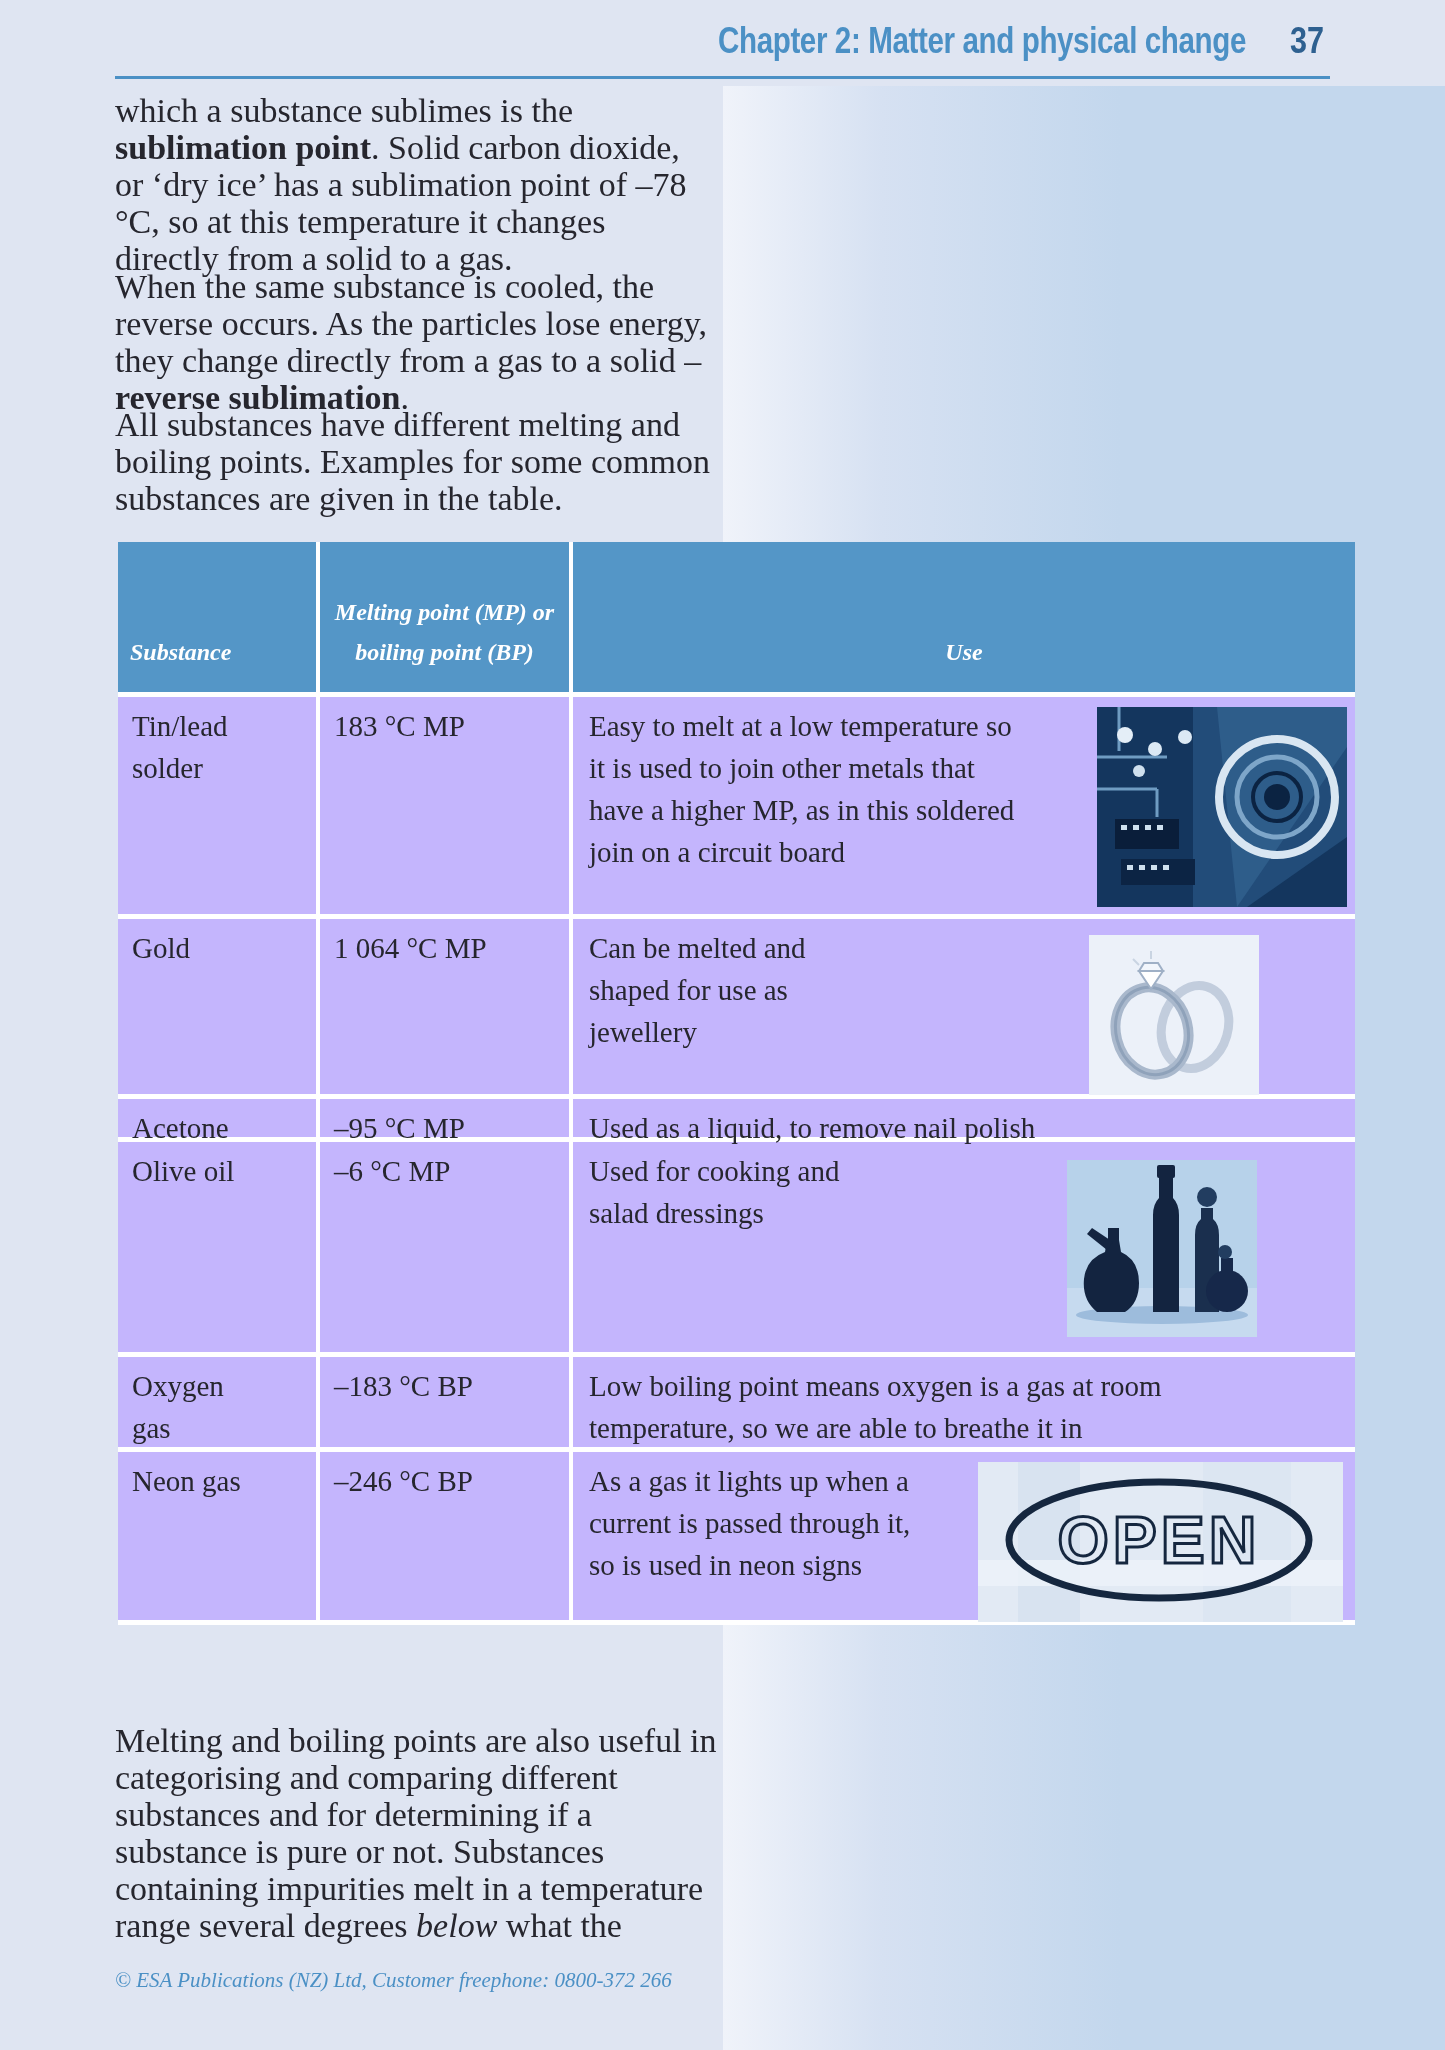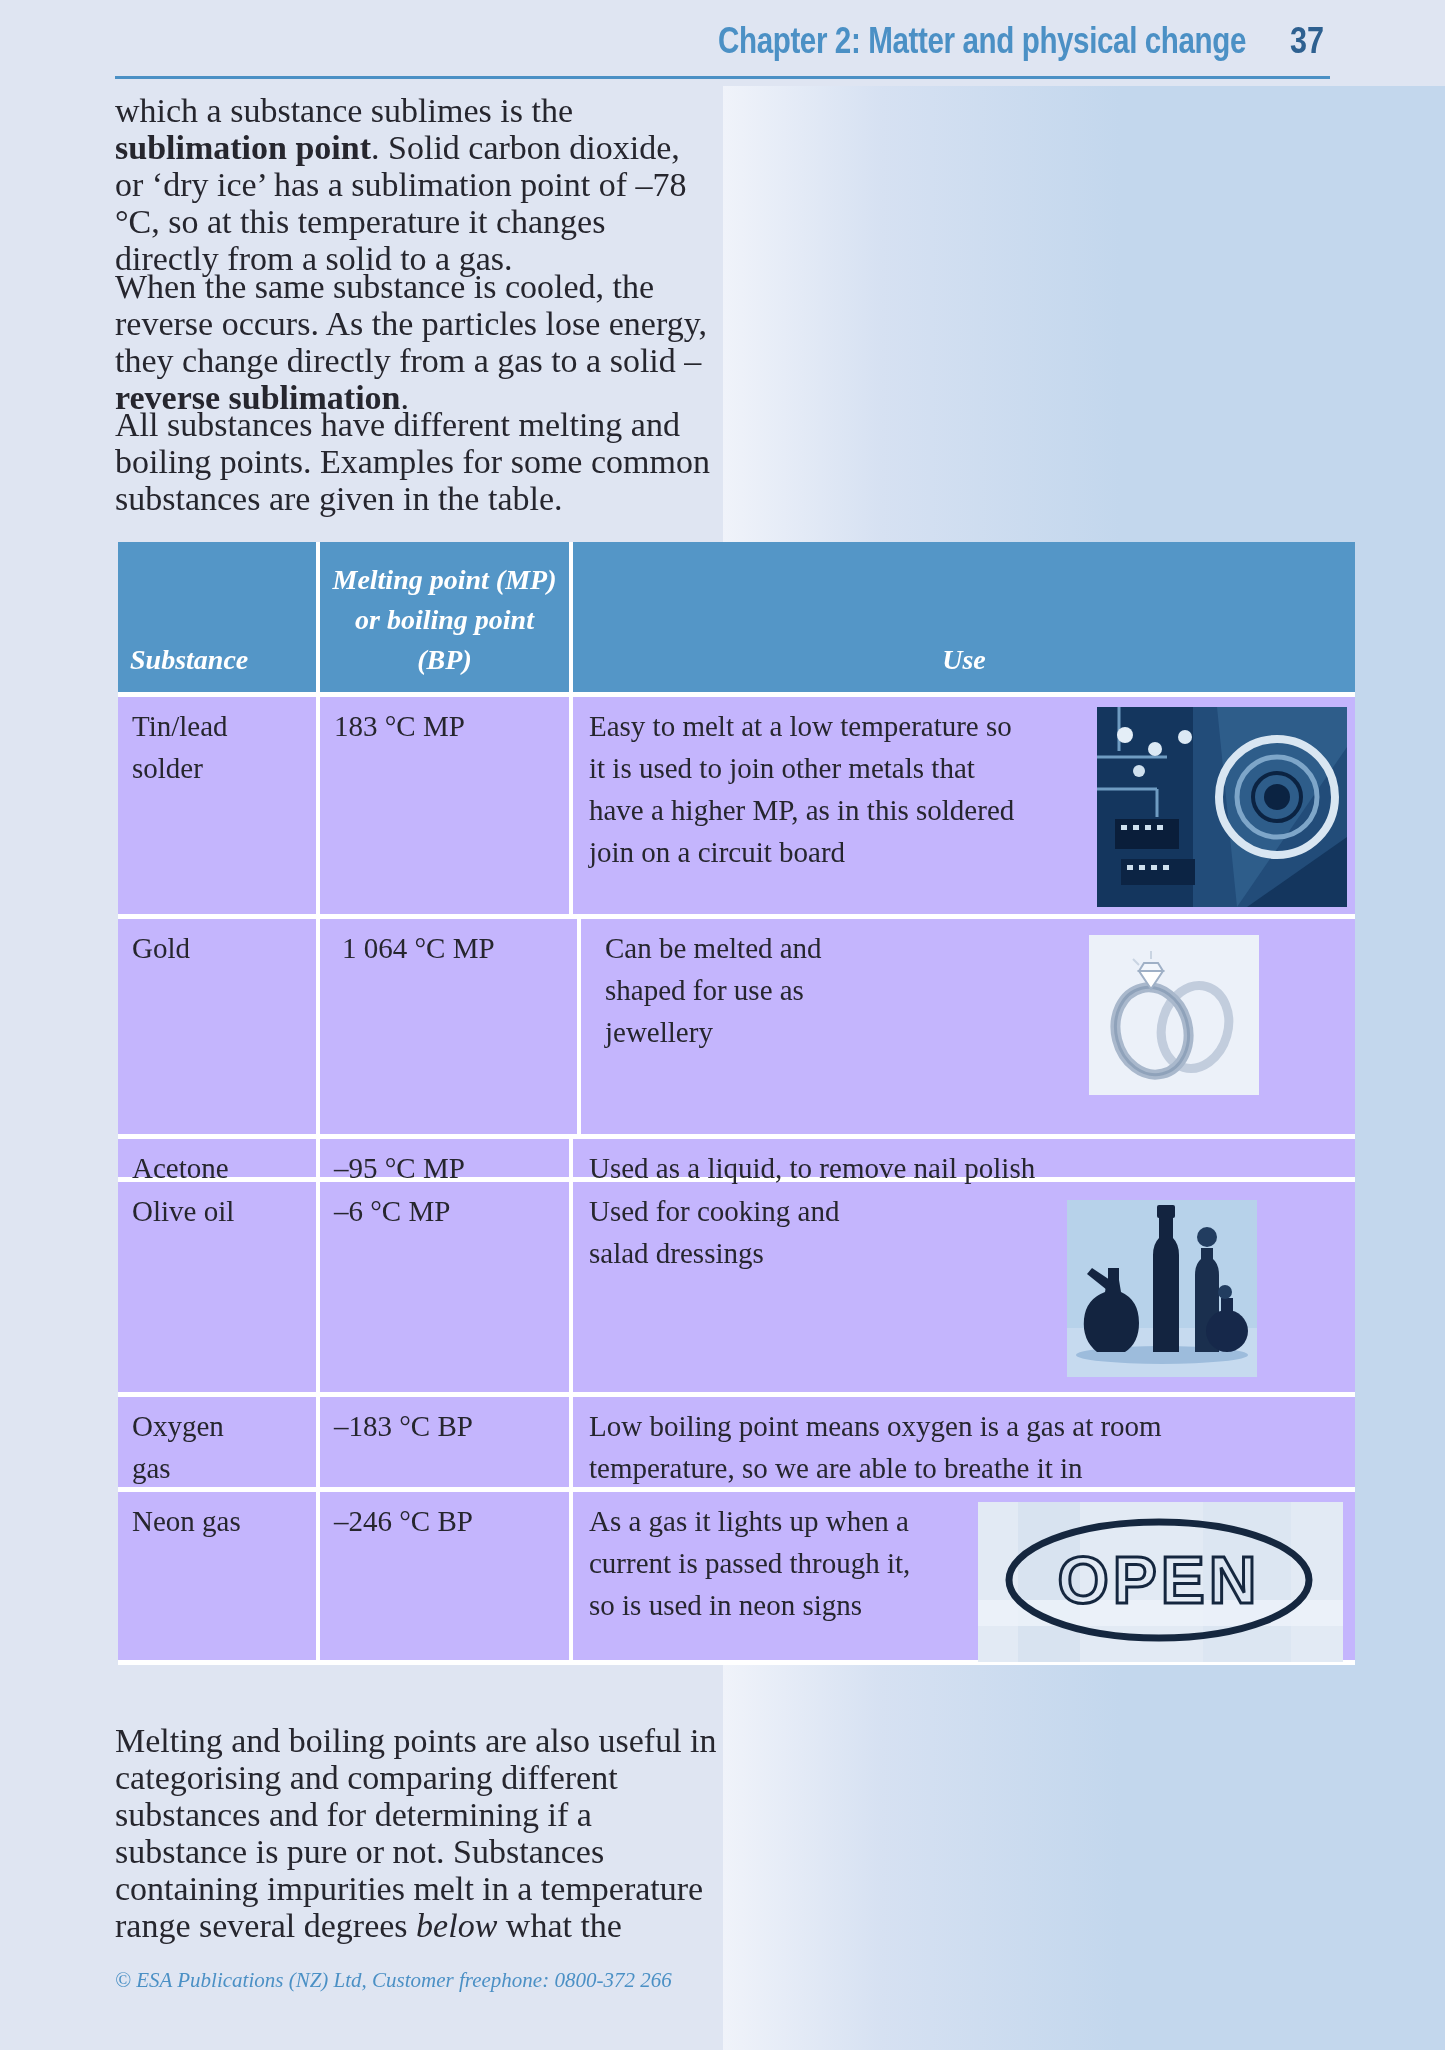--- a/index.html
+++ b/index.html
@@ -28,30 +28,30 @@
   .subst-table { position:absolute; left:118px; top:542px; width:1237px; }
   .trow { display:flex; border-bottom:5px solid #ffffff; }
   .tcell { border-right:4px solid #ffffff; }
   .tcell:last-child { border-right:none; }
   .c1 { width:202px; flex:0 0 202px; }
   .c2 { width:253px; flex:0 0 253px; }
   .c3 { width:774px; flex:1 1 auto; position:relative; }
 
   .thead { background:#5496c7; height:155px; }
   .thead .tcell { display:flex; align-items:flex-end; color:#ffffff; font-style:italic; font-weight:bold;
-    font-size:28px; line-height:40px; padding-bottom:12px; }
+    font-size:24px; line-height:40px; padding-bottom:20px; }
   .thead .c1 { padding-left:12px; }
   .thead .c2 { justify-content:center; text-align:center; padding-left:6px; padding-right:6px; }
   .thead .c3 { justify-content:center; text-align:center; }
 
   .tbody-row { background:#c4b5fd; }
   .tbody-row .tcell { padding:8px 12px 0 14px; font-size:29px; line-height:42px; color:#26262e; }
   .tbody-row .c3 { padding-left:16px; }
   .row-tin   { height:222px; }
-  .row-gold  { height:220px;gap:8px; }
+  .row-gold  { height:180px; }
   .row-acet  { height:43px;  }
   .row-olive { height:215px; }
   .row-oxy   { height:95px;  }
   .row-neon  { height:173px; }
   .subst-text { max-width:128px; }
   .use-text-tin   { max-width:445px; }
   .use-text-gold  { max-width:245px; }
   .use-text-olive { max-width:285px; }
   .use-text-oxy   { max-width:705px; }
   .use-text-neon  { max-width:335px; }

